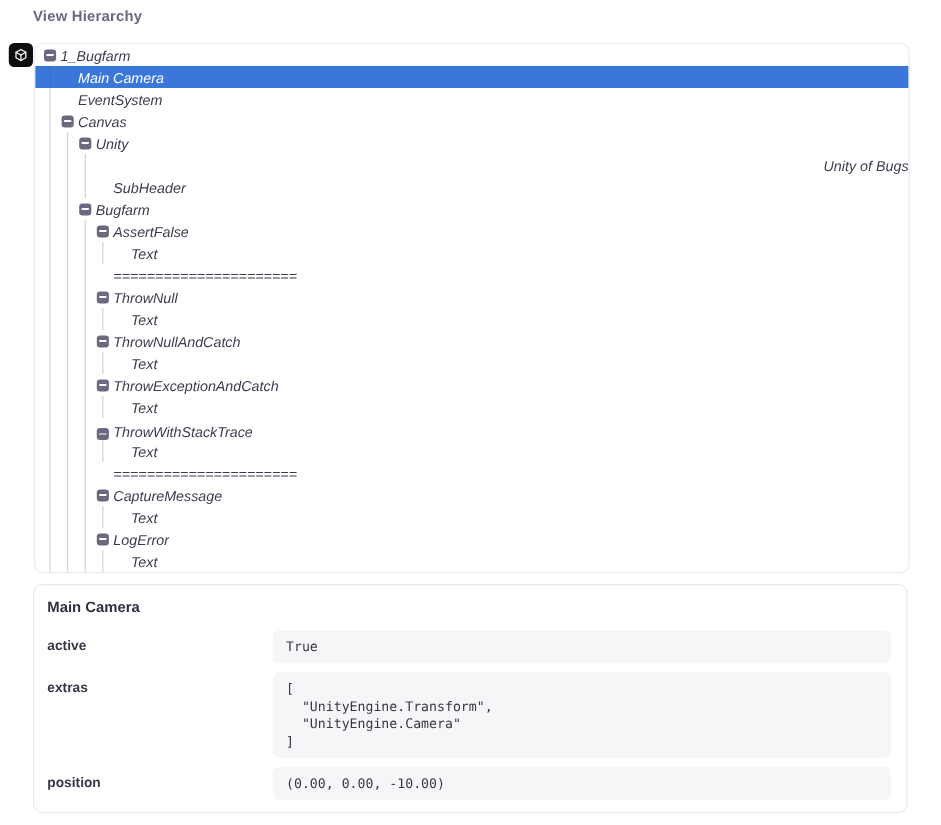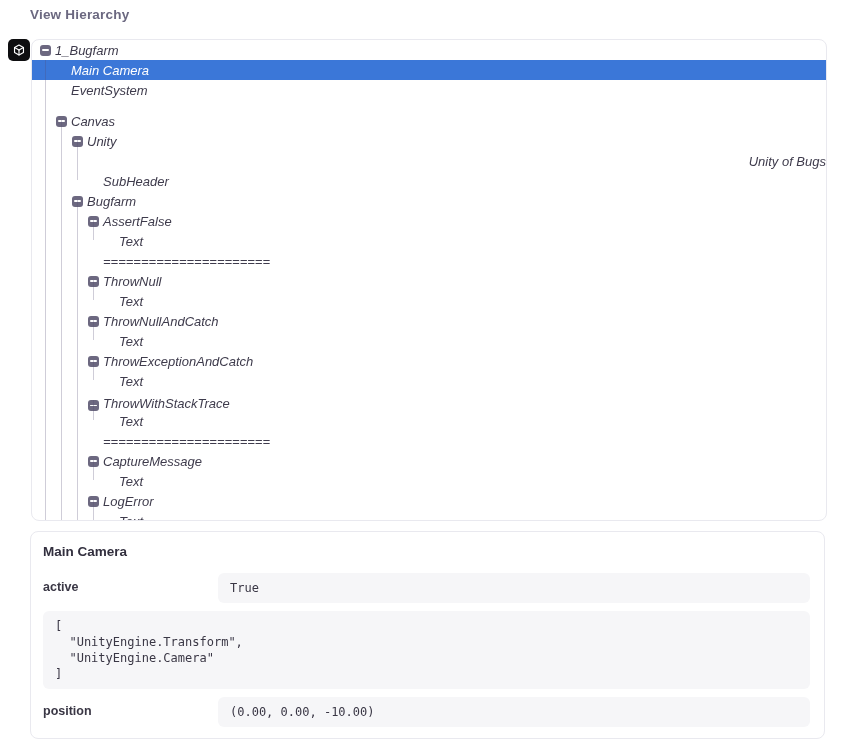--- a/index.html
+++ b/index.html
@@ -54,21 +54,21 @@
   .details-panel{
     position:absolute;left:30px;top:531px;width:795px;height:208px;
     background:#fff;border:1px solid var(--panel-border,#e9e9ef);
     border-radius:8px;
     padding:12px 14px 10px 12px;box-sizing:border-box;
   }
   .details-title{
     font-size:13.5px;font-weight:bold;color:#322f3e;
     margin:0 0 14px 0;
   }
-  .detail-row{display:flex;margin-bottom:8px;}
+  .detail-row{display:flex;margin-bottom:8px;gap:30px;}
   .detail-label{
     flex:0 0 175px;padding-top:7px;
     font-size:12.5px;font-weight:bold;color:#3a3745;
   }
   .detail-value{
     flex:1;background:var(--value-bg,#f6f6f8);border-radius:6px;
     padding:7px 12px;box-sizing:border-box;
     font-family:"DejaVu Sans Mono","Liberation Mono",monospace;
     font-size:12px;line-height:16px;color:#3a3745;
     white-space:pre;overflow:hidden;
@@ -95,21 +95,21 @@
       <div class="tree-row" style="padding-left: 8px;">
         <span class="collapse-icon"></span>
         <span>1_Bugfarm</span>
       </div>
       <div class="tree-row selected" style="padding-left: 39px;">
         <span>Main Camera</span>
       </div>
       <div class="tree-row" style="padding-left: 39px;">
         <span>EventSystem</span>
       </div>
-      <div class="tree-row" style="padding-left: 24px; margin-top: 11px;">
+      <div class="tree-row" style="padding-left: 24px;">
         <span class="collapse-icon"></span>
         <span>Canvas</span>
       </div>
       <div class="tree-row" style="padding-left: 40px;">
         <span class="collapse-icon"></span>
         <span>Unity</span>
       </div>
       <div class="tree-row" style="padding-left: 71px; justify-content: flex-end;">
         <span>Unity of Bugs</span>
       </div>
@@ -190,20 +190,21 @@
 </div>
 
 <div class="details-panel">
   <div class="details-title">Main Camera</div>
   <div>
       <div class="detail-row">
         <div class="detail-label">active</div>
         <div class="detail-value">True</div>
       </div>
       <div class="detail-row">
+        <div class="detail-label">extras</div>
         <div class="detail-value">[
   "UnityEngine.Transform",
   "UnityEngine.Camera"
 ]</div>
       </div>
       <div class="detail-row">
         <div class="detail-label">position</div>
         <div class="detail-value">(0.00, 0.00, -10.00)</div>
       </div>
     </div>

